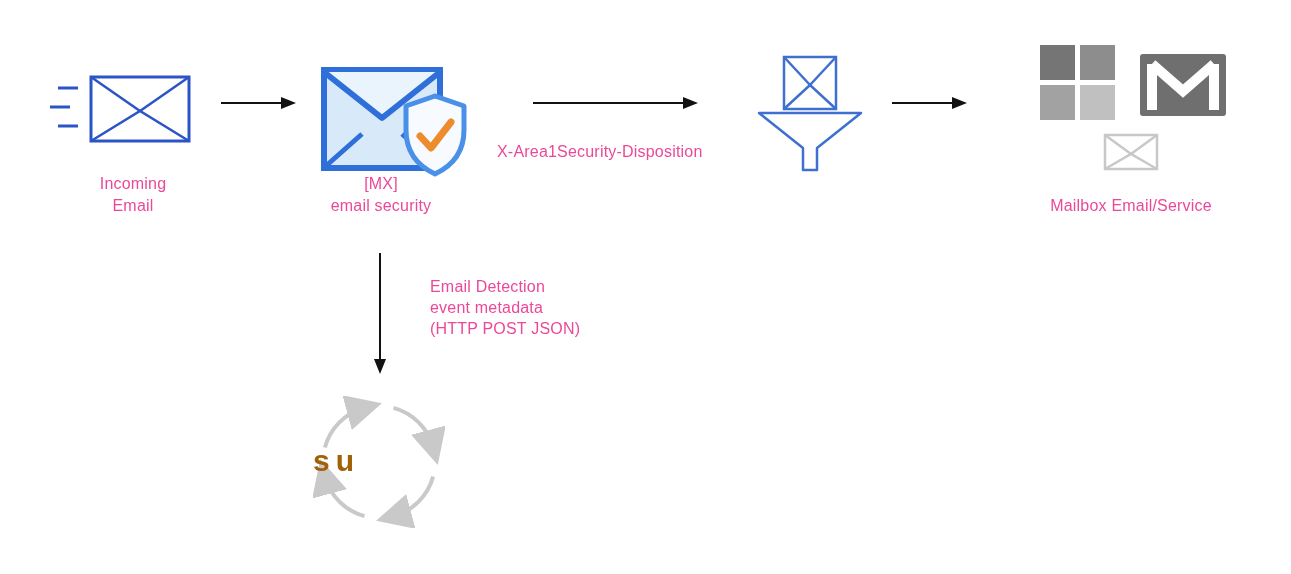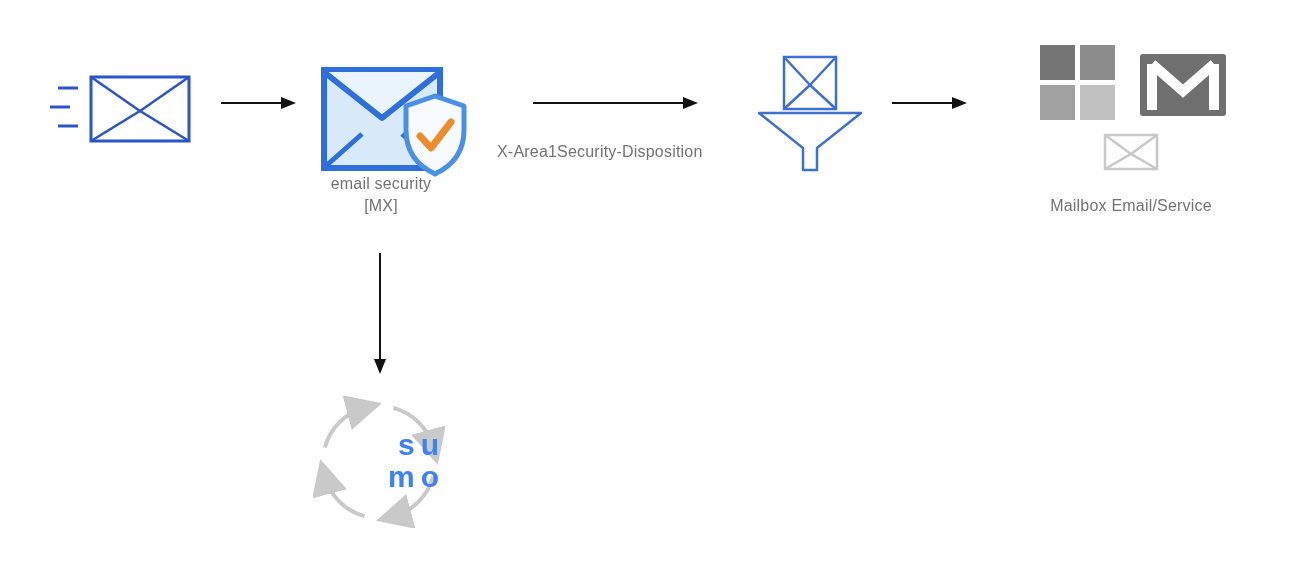--- a/index.html
+++ b/index.html
@@ -3,64 +3,68 @@
 <meta charset="utf-8">
 <style>
   * { margin:0; padding:0; box-sizing:border-box; }
   body { background:#ffffff; }
   .canvas {
     position:relative; width:1291px; height:574px; background:#ffffff;
     font-family:"Liberation Sans", sans-serif; overflow:hidden;
   }
   .abs { position:absolute; }
   .lbl {
-    position:absolute; color:#737373; font-size:16px; line-height:22px;
+    position:absolute; color:#ec4899; font-size:16px; line-height:22px;
     text-align:center; letter-spacing:0.2px;
   }
   .lbl.left { text-align:left; line-height:21px; }
   .sumo-wrap { position:absolute; }
   .sumo-text {
-    position:absolute; top:33px; left:0; width:100%; text-align:right;
-    font-size:30px; font-weight:bold; color:#3b82f6;
+    position:absolute; top:49px; left:0; width:100%; text-align:left;
+    font-size:30px; font-weight:bold; color:#a16207;
     letter-spacing:6px; line-height:32px;
   }
 </style>
 </head>
 <body>
 
 <div class="canvas">
 
   <svg class="abs" style="left:46px;top:74px" width="146" height="72">
     <g stroke="#2b54c6" fill="none">
       <line x1="12" y1="14" x2="32" y2="14" stroke-width="3"></line>
       <line x1="4" y1="33" x2="24" y2="33" stroke-width="3"></line>
       <line x1="12" y1="52" x2="32" y2="52" stroke-width="3"></line>
       <rect x="45" y="3" width="98" height="64" stroke-width="3" fill="#ffffff"></rect>
       <path d="M45,3 L94,37 L143,3" stroke-width="2.5"></path>
       <path d="M45,67 L94,37 L143,67" stroke-width="2.5"></path>
     </g>
   </svg>
 
+  <div class="lbl" style="left:58px;top:173px;width:150px">
+    <div>Incoming</div>
+    <div>Email</div>
+  </div>
 
   <svg class="abs" style="left:221px;top:94px" width="76" height="18">
     <line x1="0" y1="9" x2="60" y2="9" stroke="#121212" stroke-width="2"></line>
     <polygon points="60,3 75,9 60,15" fill="#121212"></polygon>
   </svg>
 
   <svg class="abs" style="left:315px;top:60px" width="160" height="124">
     <rect x="9" y="10" width="116" height="98" fill="#d8e9fa" stroke="#2e6fd9" stroke-width="6"></rect>
     <path d="M9,12 L67,58 L125,12" fill="#eaf4fd" stroke="#2e6fd9" stroke-width="6" stroke-linejoin="round"></path>
     <path d="M12,105 L47,74 M122,105 L87,74" stroke="#2e6fd9" stroke-width="5" fill="none"></path>
     <path d="M120,36 L149,46 L149,70 C149,92 137,106 120,114 C103,106 91,92 91,70 L91,46 Z" fill="#f7fbff" stroke="#4a90e8" stroke-width="5" stroke-linejoin="round"></path>
     <path d="M105,76 L116,88 L136,62" stroke="#ec8c2d" stroke-width="7" fill="none" stroke-linecap="round" stroke-linejoin="round"></path>
   </svg>
 
   <div class="lbl" style="left:306px;top:173px;width:150px">
+    <div>[MX]</div>
     <div>email security</div>
-    <div>[MX]</div>
   </div>
 
   <svg class="abs" style="left:533px;top:94px" width="166" height="18">
     <line x1="0" y1="9" x2="150" y2="9" stroke="#121212" stroke-width="2"></line>
     <polygon points="150,3 165,9 150,15" fill="#121212"></polygon>
   </svg>
 
   <div class="lbl left" style="left:497px;top:141px">X-Area1Security-Disposition</div>
 
   <svg class="abs" style="left:755px;top:52px" width="112" height="122">
@@ -98,34 +102,38 @@
     </g>
   </svg>
 
   <div class="lbl" style="left:1021px;top:195px;width:220px">Mailbox Email/Service</div>
 
   <svg class="abs" style="left:371px;top:253px" width="18" height="122">
     <line x1="9" y1="0" x2="9" y2="106" stroke="#121212" stroke-width="2"></line>
     <polygon points="3,106 9,121 15,106" fill="#121212"></polygon>
   </svg>
 
+  <div class="lbl left" style="left:430px;top:276px">
+    <div>Email Detection</div>
+    <div>event metadata</div>
+    <div>(HTTP POST JSON)</div>
+  </div>
 
   <div class="sumo-wrap" style="left:313px;top:396px;width:132px;height:132px">
     <svg width="132" height="132">
       <defs>
         <marker id="ah" markerWidth="9" markerHeight="9" refX="4.5" refY="4.5" orient="auto">
           <path d="M0,0 L9,4.5 L0,9 Z" fill="#c9c9c9"></path>
         </marker>
       </defs>
       <g fill="none" stroke="#c9c9c9" stroke-width="4">
         <path d="M11.9,51.5 A56,56 0 0 1 51.5,11.9" marker-end="url(#ah)"></path>
         <path d="M80.5,11.9 A56,56 0 0 1 120.1,51.5" marker-end="url(#ah)"></path>
         <path d="M120.1,80.5 A56,56 0 0 1 80.5,120.1" marker-end="url(#ah)"></path>
         <path d="M51.5,120.1 A56,56 0 0 1 11.9,80.5" marker-end="url(#ah)"></path>
       </g>
     </svg>
     <div class="sumo-text">
       <div>su</div>
-      <div>mo</div>
     </div>
   </div>
 
 </div>
 
 </body></html>

